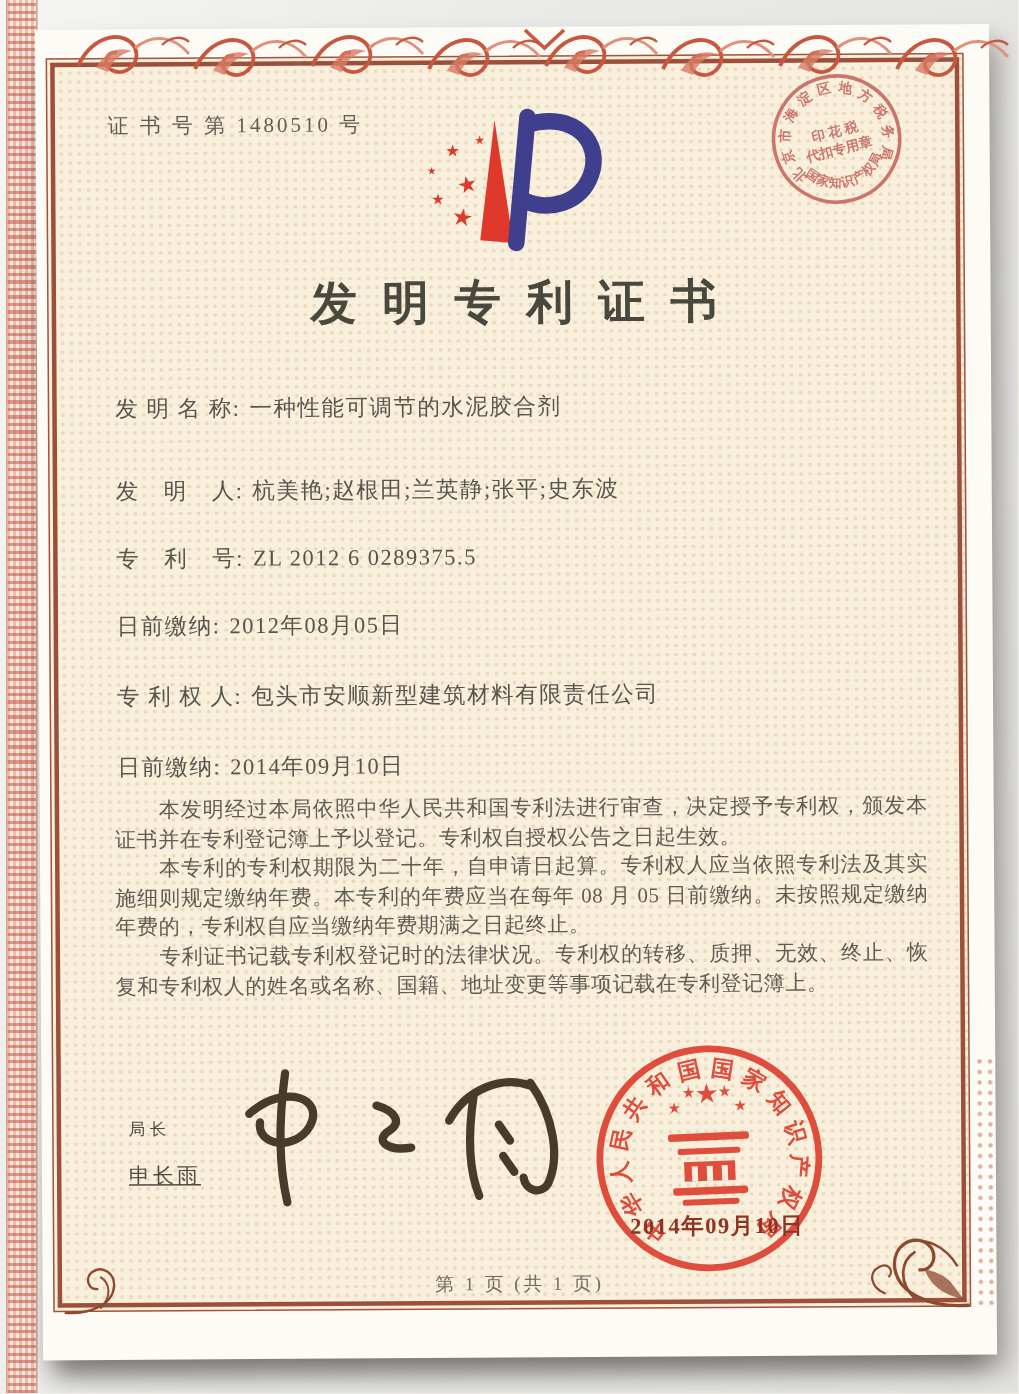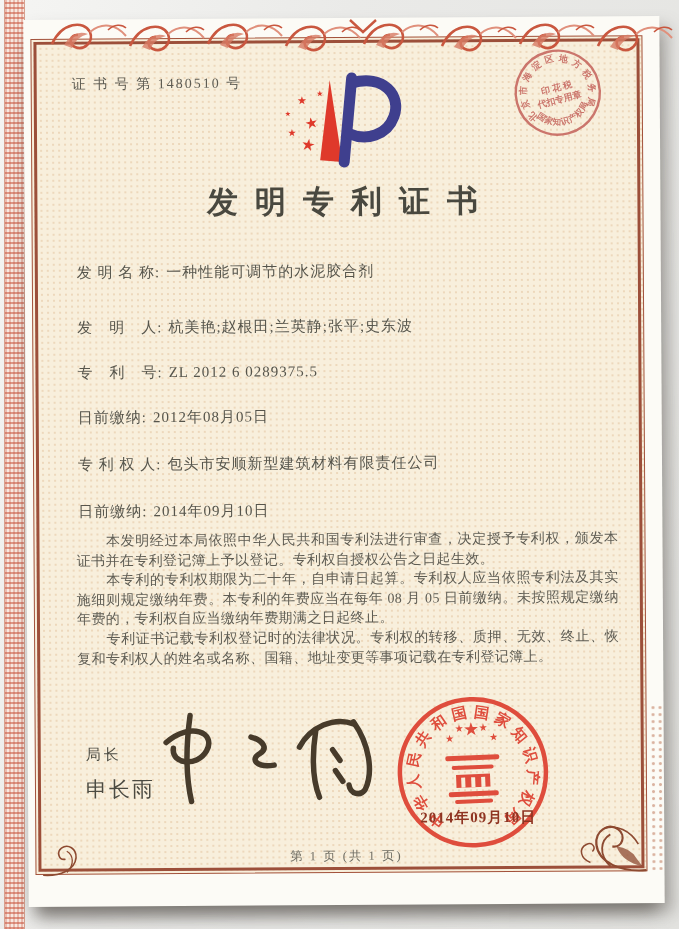--- a/index.html
+++ b/index.html
@@ -44,22 +44,22 @@
     position:absolute;left:0;right:0;top:163px;text-align:center;z-index:3;
     font-size:31px;font-weight:600;color:#49483f;letter-spacing:17px;text-indent:17px;
   }
   .field{position:absolute;left:52px;font-size:15px;color:#56554c;letter-spacing:1px;z-index:3;white-space:nowrap;}
   .fvalue{margin-left:6px;}
   .paras{position:absolute;left:50px;right:44px;top:512px;z-index:3;}
   .paras p{
     margin:0;font-size:14px;line-height:19.6px;color:#5e5c53;
     text-indent:2.1em;text-align:justify;letter-spacing:.4px;
   }
-  .signer-title{position:absolute;left:58px;top:726px;font-size:15px;letter-spacing:3px;color:#4c4b42;z-index:3;}
-  .signer-name{position:absolute;left:58px;top:756px;font-size:21px;letter-spacing:2px;color:#4c4b42;z-index:3;}
+  .signer-title{position:absolute;left:58px;top:726px;font-size:11px;letter-spacing:3px;color:#4c4b42;z-index:3;}
+  .signer-name{position:absolute;left:58px;top:756px;font-size:14px;letter-spacing:2px;color:#4c4b42;z-index:3;text-decoration:underline;}
   .signature{position:absolute;left:112px;top:678px;width:250px;height:120px;z-index:4;}
   .seal{position:absolute;left:350px;top:660px;width:190px;height:190px;z-index:4;opacity:.92;transform:rotate(-2deg);}
   .seal-date{
     position:absolute;left:360px;top:791px;width:180px;text-align:center;z-index:5;
     font-size:15px;font-weight:bold;color:#8f3422;letter-spacing:1px;
   }
   .stamp{position:absolute;left:488px;top:30px;width:92px;height:92px;z-index:3;transform:rotate(-14deg);opacity:.85;}
   .footer{
     position:absolute;left:0;right:0;top:830px;text-align:center;z-index:3;
     font-size:12.5px;letter-spacing:2px;color:#6e6c62;

